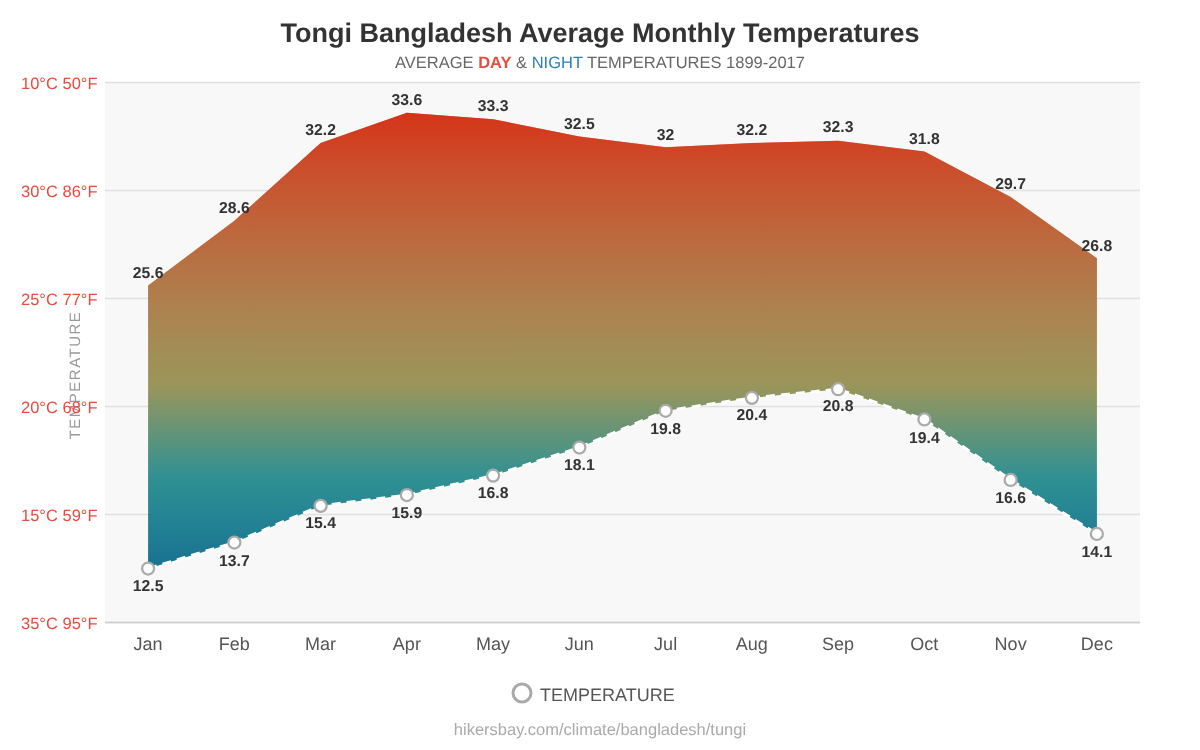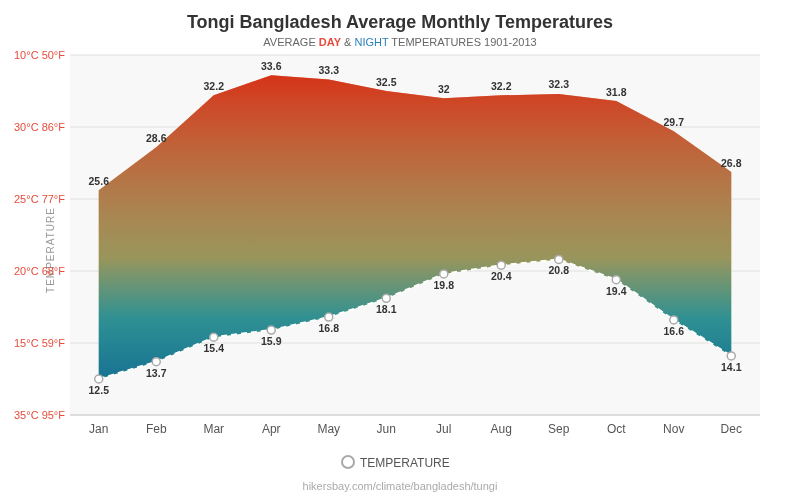--- a/index.html
+++ b/index.html
@@ -46,21 +46,21 @@
       letter-spacing: 1px;
       text-transform: uppercase;
     }
   </style>
 </head>
 <body>
 
 <div class="chart-container">
   <div class="chart-title">Tongi Bangladesh Average Monthly Temperatures</div>
   <div class="chart-subtitle">
-    <span>AVERAGE </span><span class="subtitle-day">DAY</span><span> &amp; </span><span class="subtitle-night">NIGHT</span><span> TEMPERATURES 1901-2013</span>
+    <span>AVERAGE </span><span class="subtitle-day">DAY</span><span> &amp; </span><span class="subtitle-night">NIGHT</span><span> TEMPERATURES 1899-2017</span>
   </div>
   <div class="y-axis-label">TEMPERATURE</div>
 
   <svg class="svg-area" width="800" height="500">
 
     <defs>
       <linearGradient id="tempGradient" x1="0" y1="0" x2="0" y2="1">
         <stop offset="0%" stop-color="#e74c3c"></stop>
         <stop offset="30%" stop-color="#e67e22"></stop>
         <stop offset="60%" stop-color="#f1c40f"></stop>

